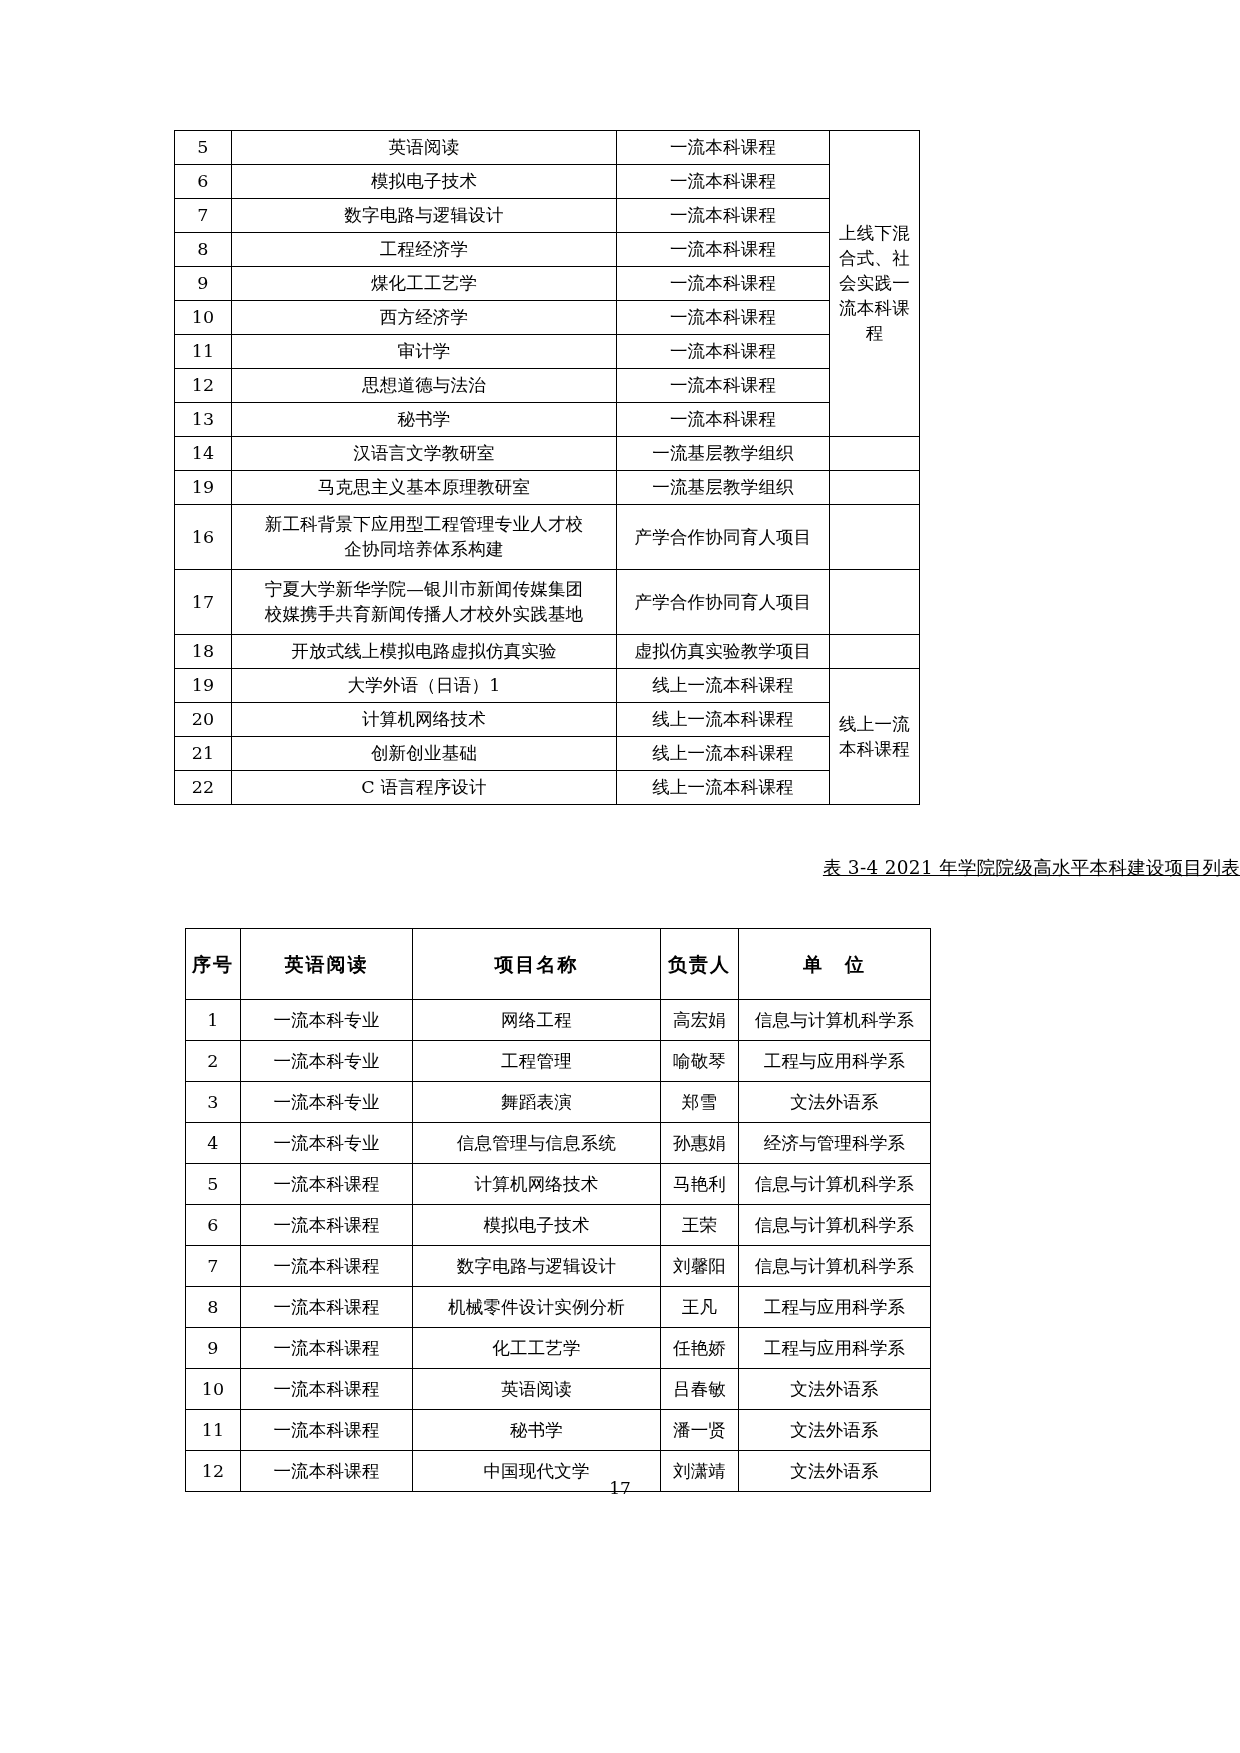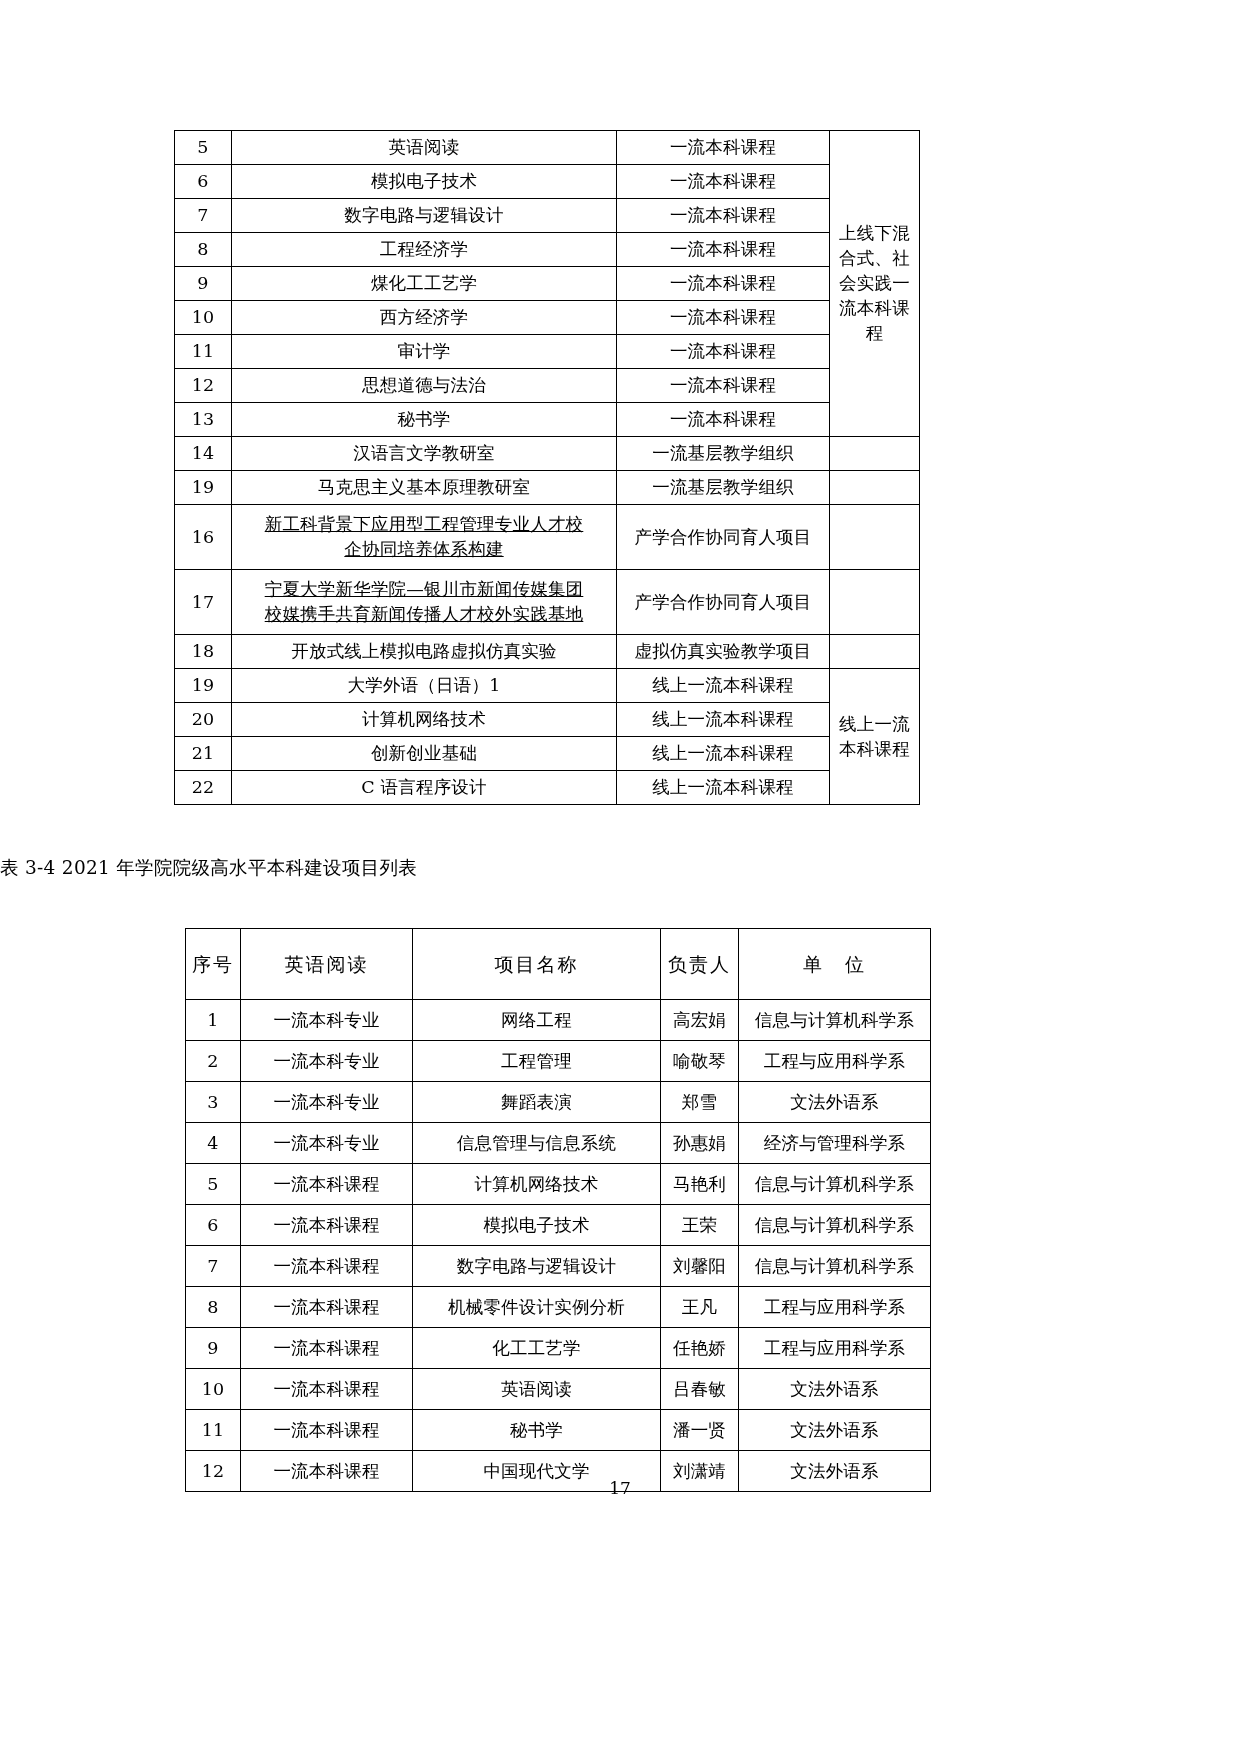--- a/index.html
+++ b/index.html
@@ -55,47 +55,48 @@
   td.rowh2 { height: 62px; }
 
   td.vmerge {
     font-size: 17.5px;
     line-height: 1.45;
     padding: 4px 6px;
     vertical-align: middle;
     text-align: center;
   }
 
-  .twoline { line-height: 1.5; text-decoration: underline; }
+  .twoline { line-height: 1.5; }
 
   
   .caption {
     position: absolute;
     left: 0;
     top: 855px;
     width: 1240px;
-    text-align: left;
+    text-align: right;
     font-size: 18.5px;
     font-family: "DejaVu Serif", "Liberation Serif", serif;
     letter-spacing: 0.3px;
+    text-decoration: underline;
   }
 
   
   .t2-wrap {
     position: absolute;
     left: 185px;
     top: 928px;
     width: 725px;
   }
   .t2 td {
     font-size: 17.5px;
     height: 38px;
   }
   .t2 .h td {
-    font-weight: normal;
+    font-weight: bold;
     height: 68px;
     font-size: 19px;
     letter-spacing: 2px;
     margin-left: 36px;
   }
   .t2 .c-no   { width: 55px; }
   .t2 .c-cat  { width: 172px; }
   .t2 .c-pname{ width: 248px; }
   .t2 .c-lead { width: 78px; }
   .t2 .c-unit { width: 192px; }

